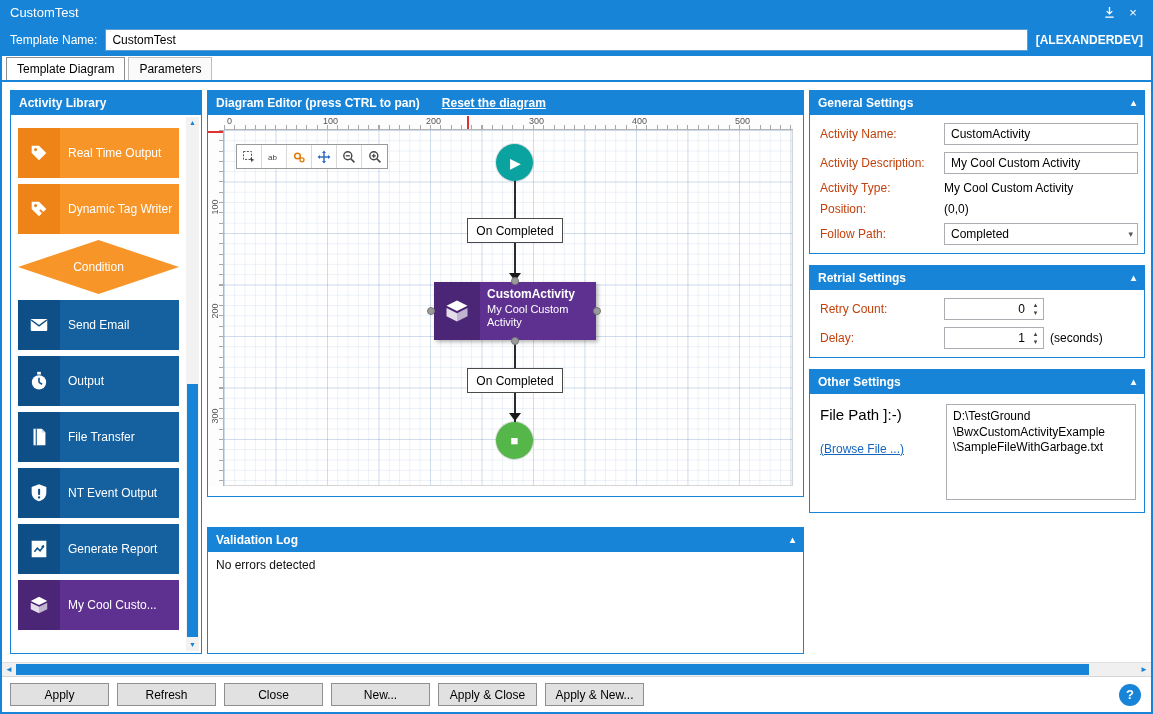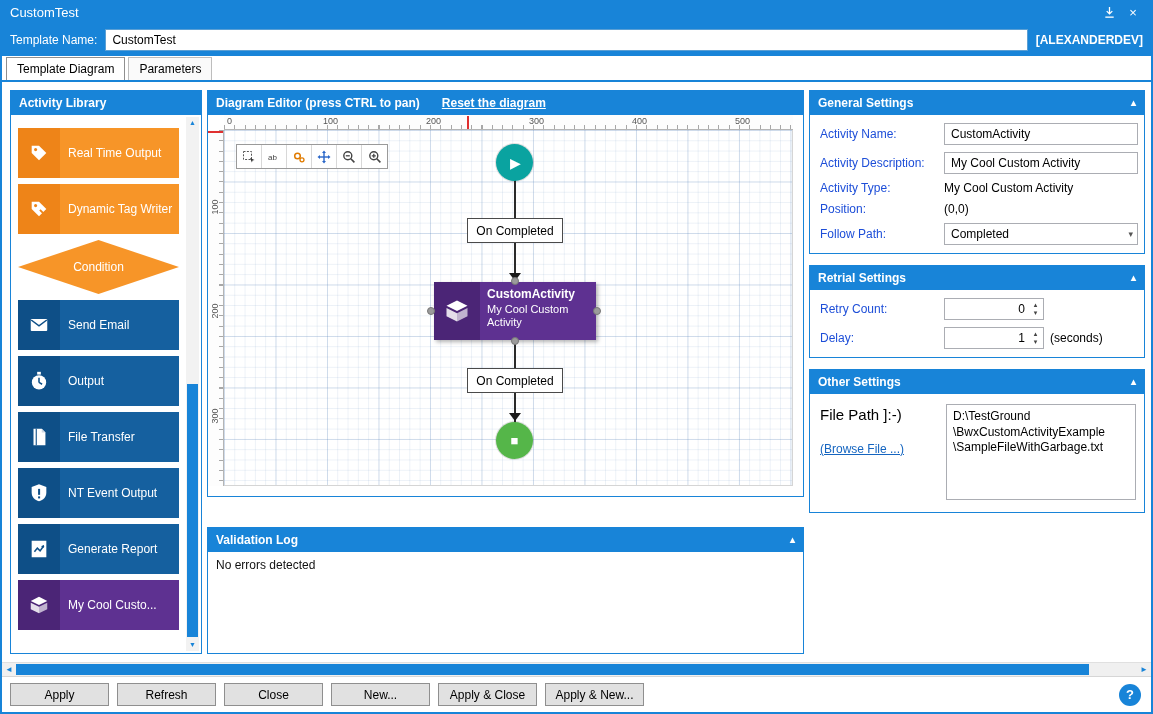--- a/index.html
+++ b/index.html
@@ -88,21 +88,21 @@
   .cdot.l { left:203px; top:177px; } .cdot.r { left:369px; top:177px; }
   .cdot.t { left:287px; top:147px; } .cdot.b { left:287px; top:207px; }
 
   
   .validation-panel { height:127px; flex:0 0 auto;margin-top:16px; }
   .validation-body { flex:1; padding:6px 8px; font-size:12px; color:#111; background:#fff; }
 
   
   .right-col { width:336px; flex:0 0 auto; display:flex; flex-direction:column; gap:11px; }
   .settings-body { padding:8px 6px 8px 10px; display:grid; grid-template-columns:120px 1fr; row-gap:7px; column-gap:4px; align-items:center; font-size:12px; }
-  .settings-body .lbl { color:#1d4ed8; }
+  .settings-body .lbl { color:#c2410c; }
   .txt-input { height:22px; border:1px solid #abadb3; font-size:12px; padding:0 6px; width:100%; font-family:"Liberation Sans", sans-serif; }
   .plain-val { font-size:12px; }
   .combo { height:22px; border:1px solid #abadb3; background:#fff; display:flex; align-items:center; padding:0 4px 0 6px; cursor:pointer; }
   .combo-val { flex:1; font-size:12px; }
   .combo-arrow { font-size:9px; color:#555; }
   .spin-wrap { display:flex; align-items:center; gap:6px; }
   .spinner { position:relative; width:100px; }
   .spinner input { width:100%; height:22px; border:1px solid #abadb3; font-size:12px; padding:0 18px 0 4px; text-align:right; font-family:"Liberation Sans", sans-serif; }
   .spin-btns { position:absolute; right:2px; top:2px; bottom:2px; width:13px; display:flex; flex-direction:column; justify-content:center; }
   .spin-btns span { font-size:7px; line-height:8px; color:#444; text-align:center; cursor:pointer; }

